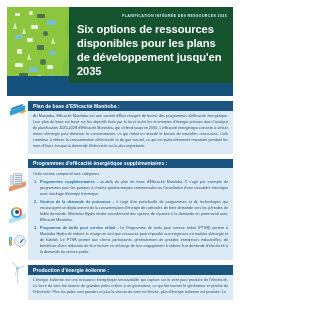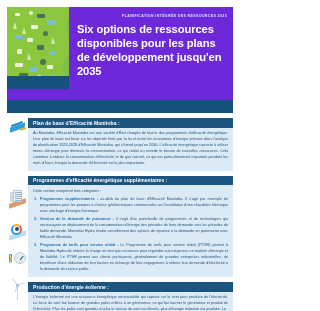--- a/index.html
+++ b/index.html
@@ -18,22 +18,22 @@
     width: 240px;
     height: 311px;
     background: #ffffff;
     box-sizing: border-box;
     padding: 7px 7px 0 7px;
   }
 
   
   .header {
     position: relative;
-    height: 106px;
-    background: #6d28d9;
+    height: 89px;
+    background: #14532d;
     overflow: hidden;
   }
   .header-map {
     position: absolute;
     left: 0;
     top: 0;
     width: 62px;
     height: 82px;
     background: #7dc242;
     overflow: hidden;

